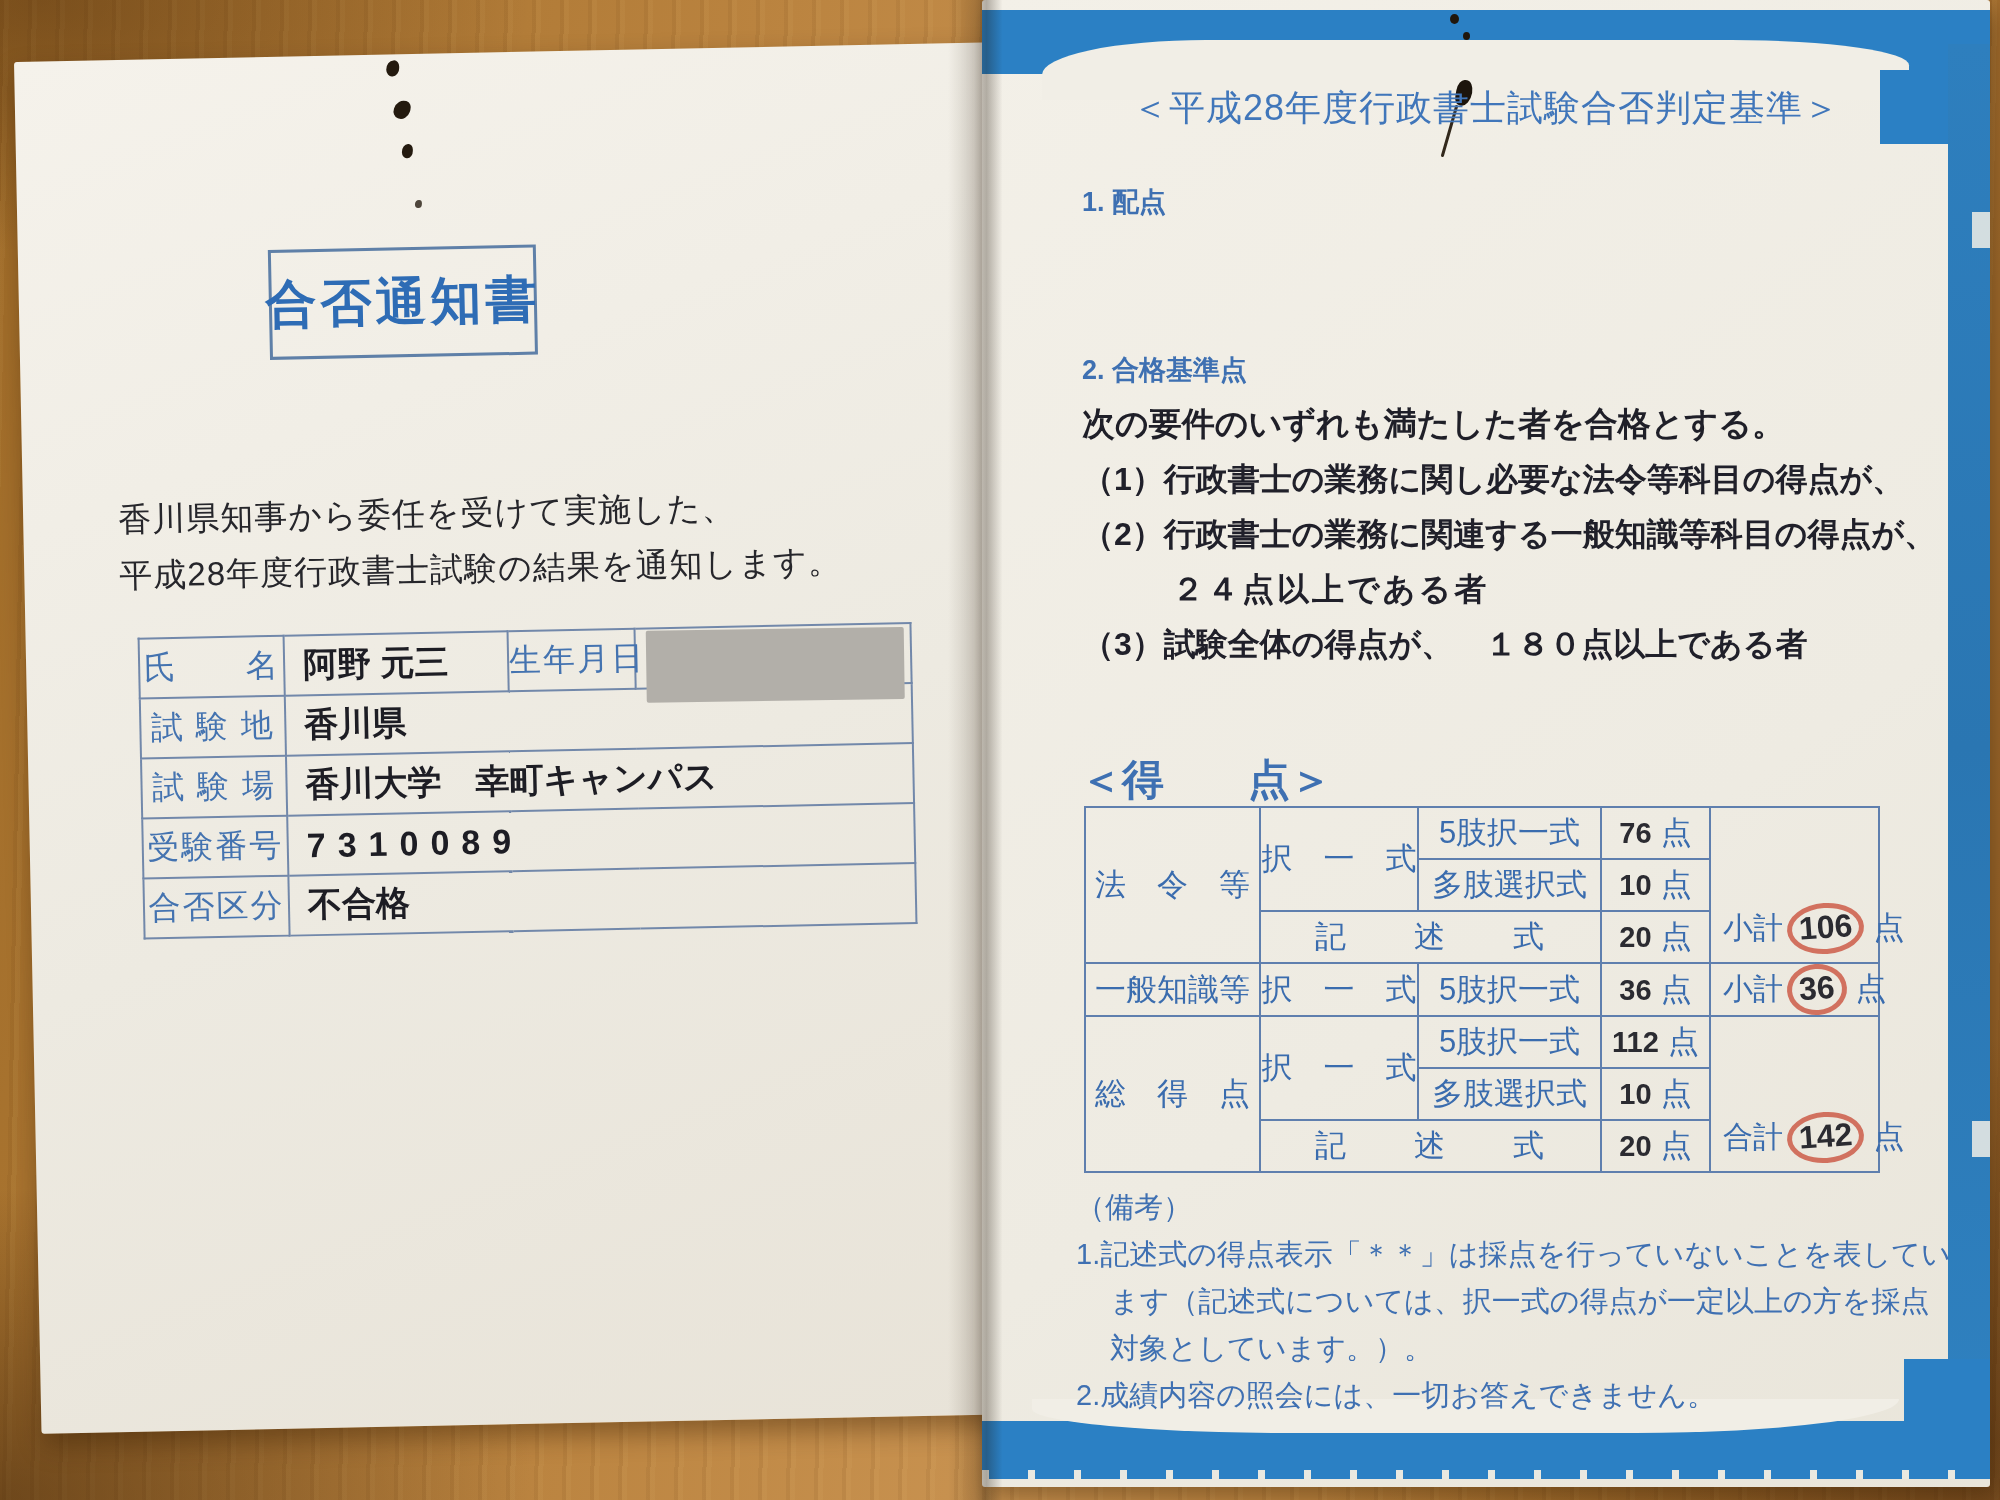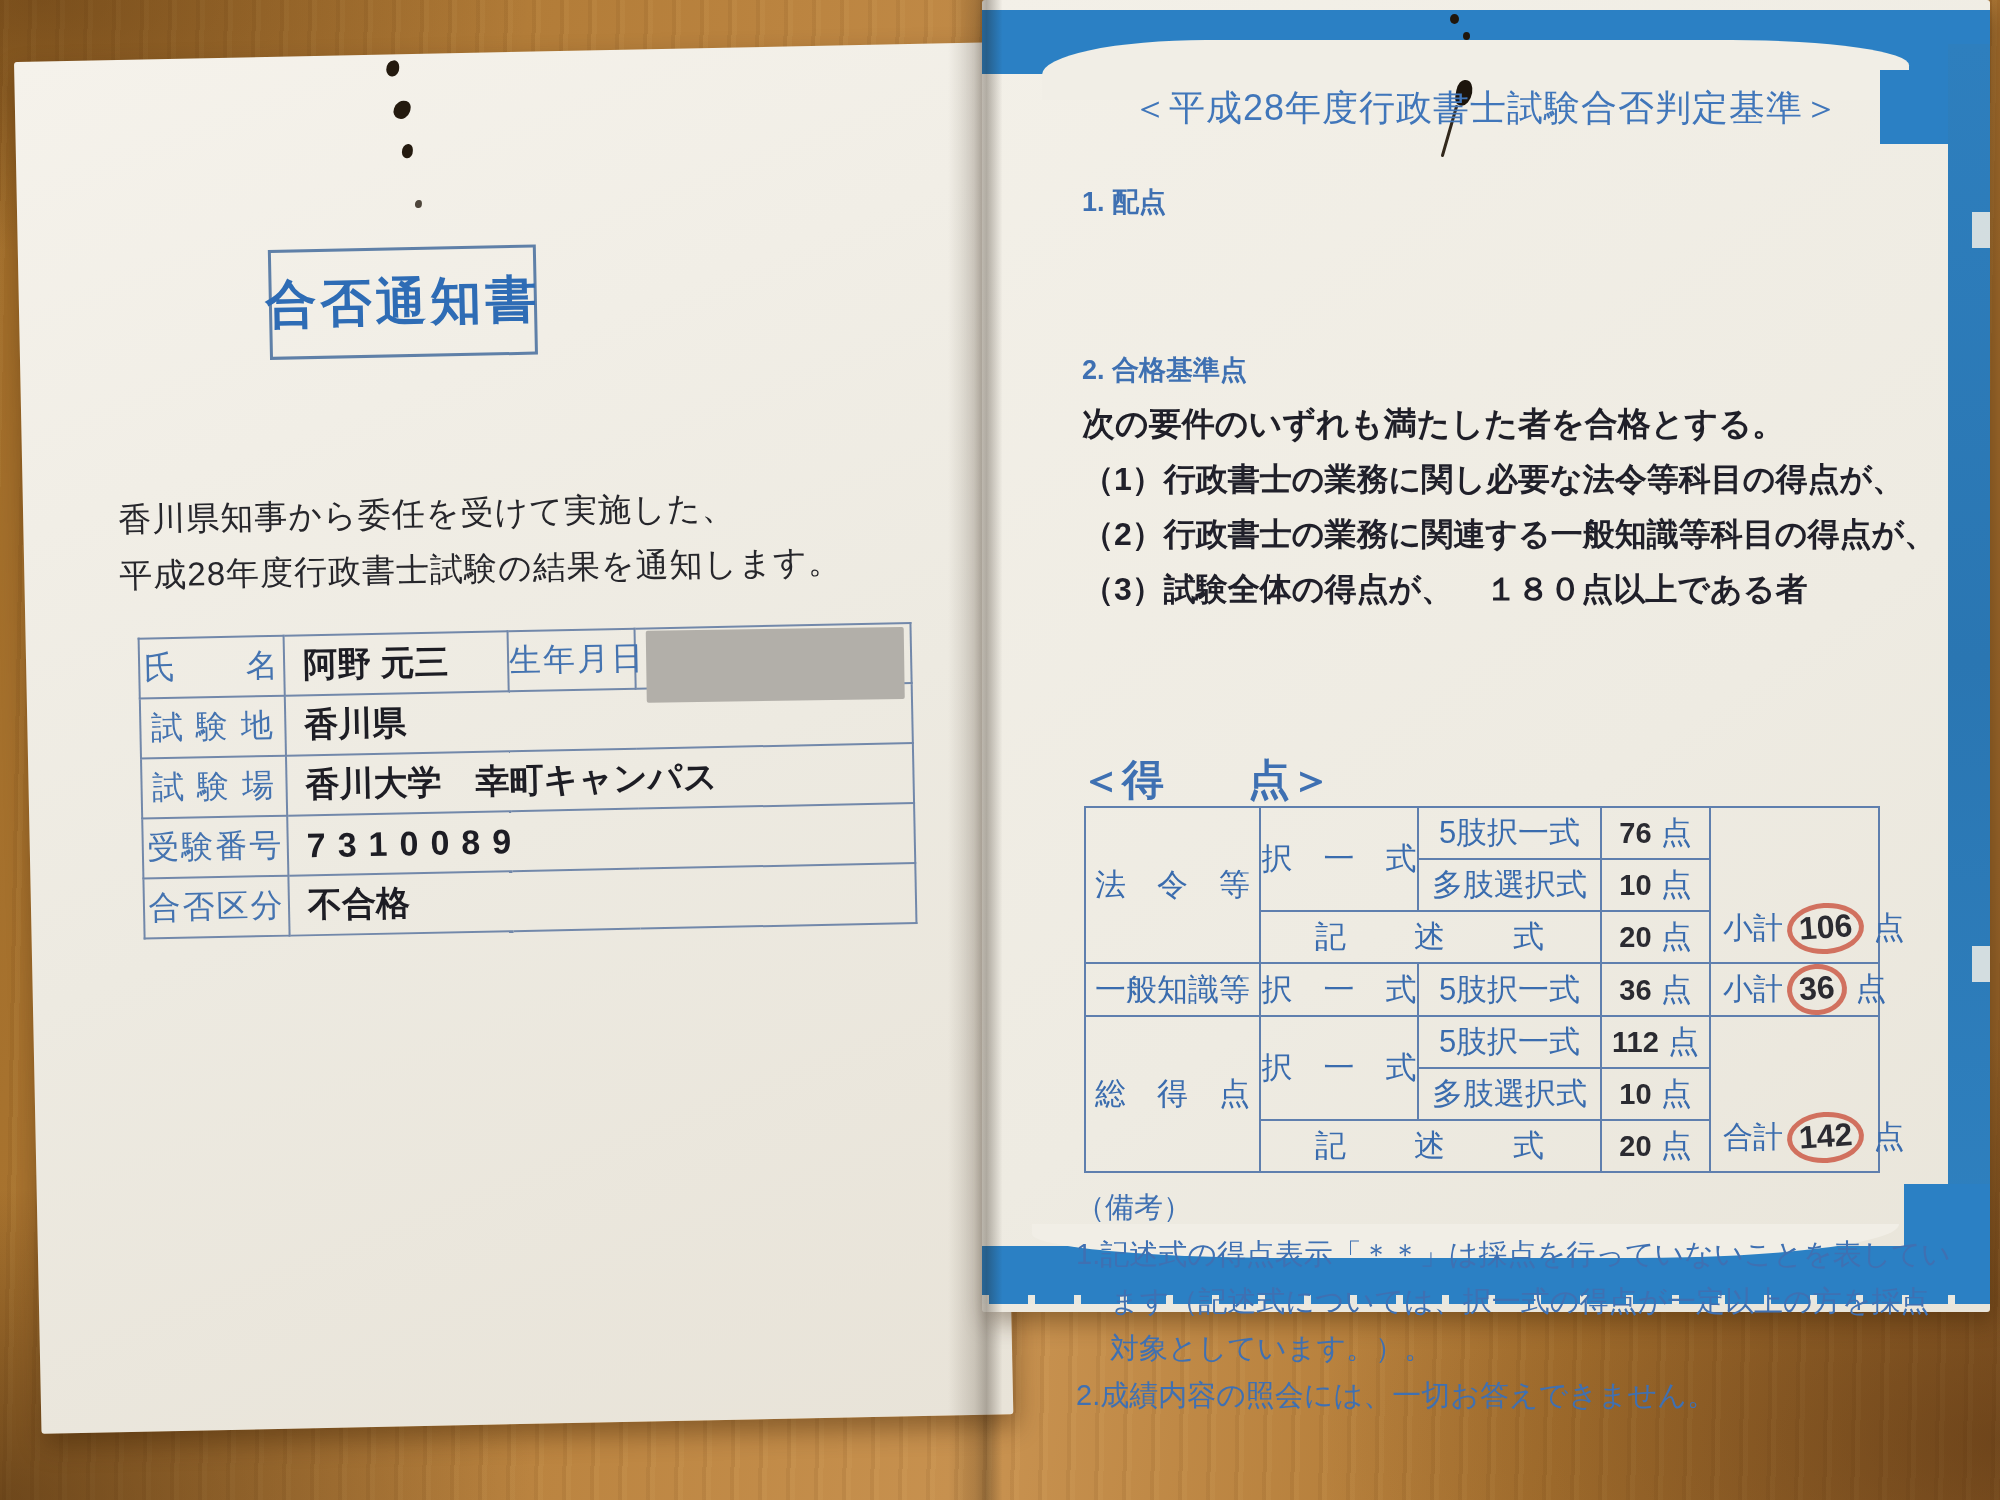--- a/index.html
+++ b/index.html
@@ -17,21 +17,21 @@
 
   .page { position: absolute; border-radius: 3px; }
   .page-left {
     left: 14px; top: 62px; width: 972px; height: 1372px;
     background: linear-gradient(160deg, #f5f2eb, #edeae1 55%, #e8e3d8);
     transform: rotate(-1.15deg); transform-origin: 0 0;
     box-shadow: 3px 12px 26px rgba(50, 25, 0, .4);
     z-index: 2;
   }
   .page-right {
-    left: 982px; top: 0px; width: 1008px; height: 1312px;
+    left: 982px; top: 0px; width: 1008px; height: 1487px;
     background: linear-gradient(145deg, #f3f0e8, #eeebe2 60%, #e9e5da);
     box-shadow: 6px 10px 24px rgba(50, 25, 0, .38);
     z-index: 3;
   }
   .fold {
     position: absolute; left: 948px; top: 0; width: 70px; height: 1500px; z-index: 4;
     background: linear-gradient(90deg, rgba(0,0,0,0) 0%, rgba(40,25,8,.16) 38%, rgba(28,17,5,.30) 55%, rgba(0,0,0,0) 78%);
     pointer-events: none;
   }
 
@@ -184,20 +184,21 @@
   <div class="mark-tail"></div>
 
   <div class="rp-heading">＜平成28年度行政書士試験合否判定基準＞</div>
   <div class="s-blue s1t">1. 配点</div>
   <div class="s-blue s2t">2. 合格基準点</div>
   <div class="s2i">次の要件のいずれも満たした者を合格とする。</div>
 
   <div class="criteria">
     <div class="cl">（1）行政書士の業務に関し必要な法令等科目の得点が、</div>
     <div class="cl">（2）行政書士の業務に関連する一般知識等科目の得点が、</div>
+    <div class="cl ind">２４点以上である者</div>
     <div class="cl">（3）試験全体の得点が、　１８０点以上である者</div>
   </div>
 
   <div class="score-heading">＜得　　点＞</div>
 
   <table class="score-table">
     <colgroup>
         <col style="width:175px">
         <col style="width:158px">
         <col style="width:183px">

